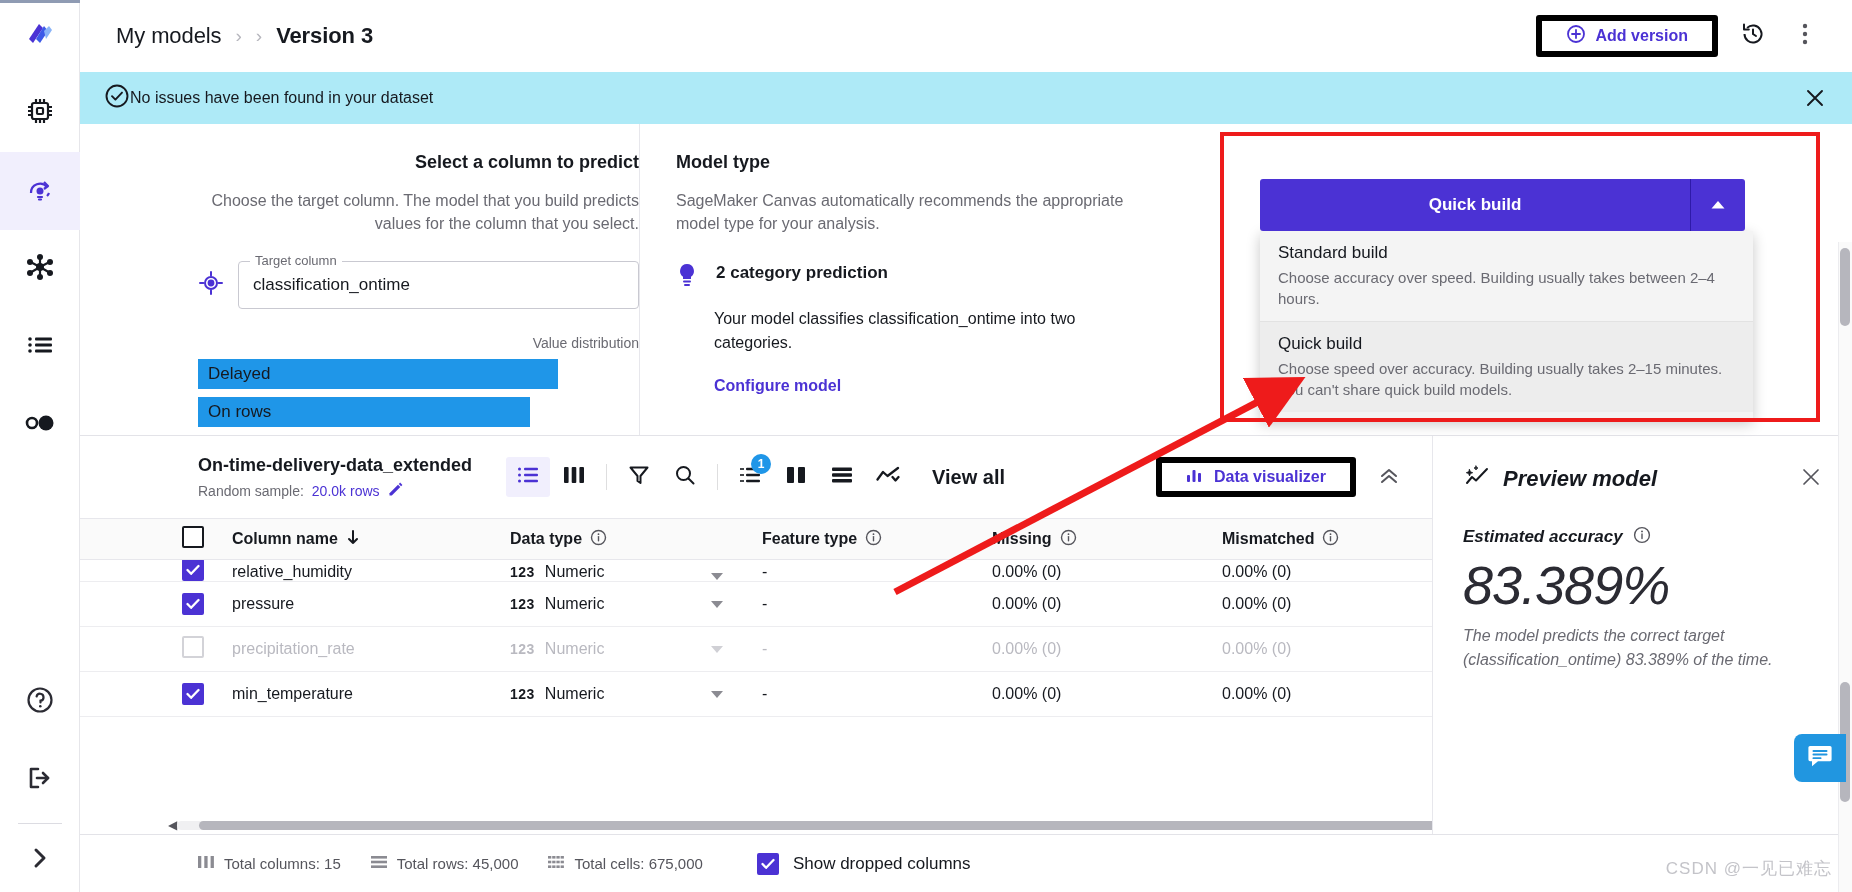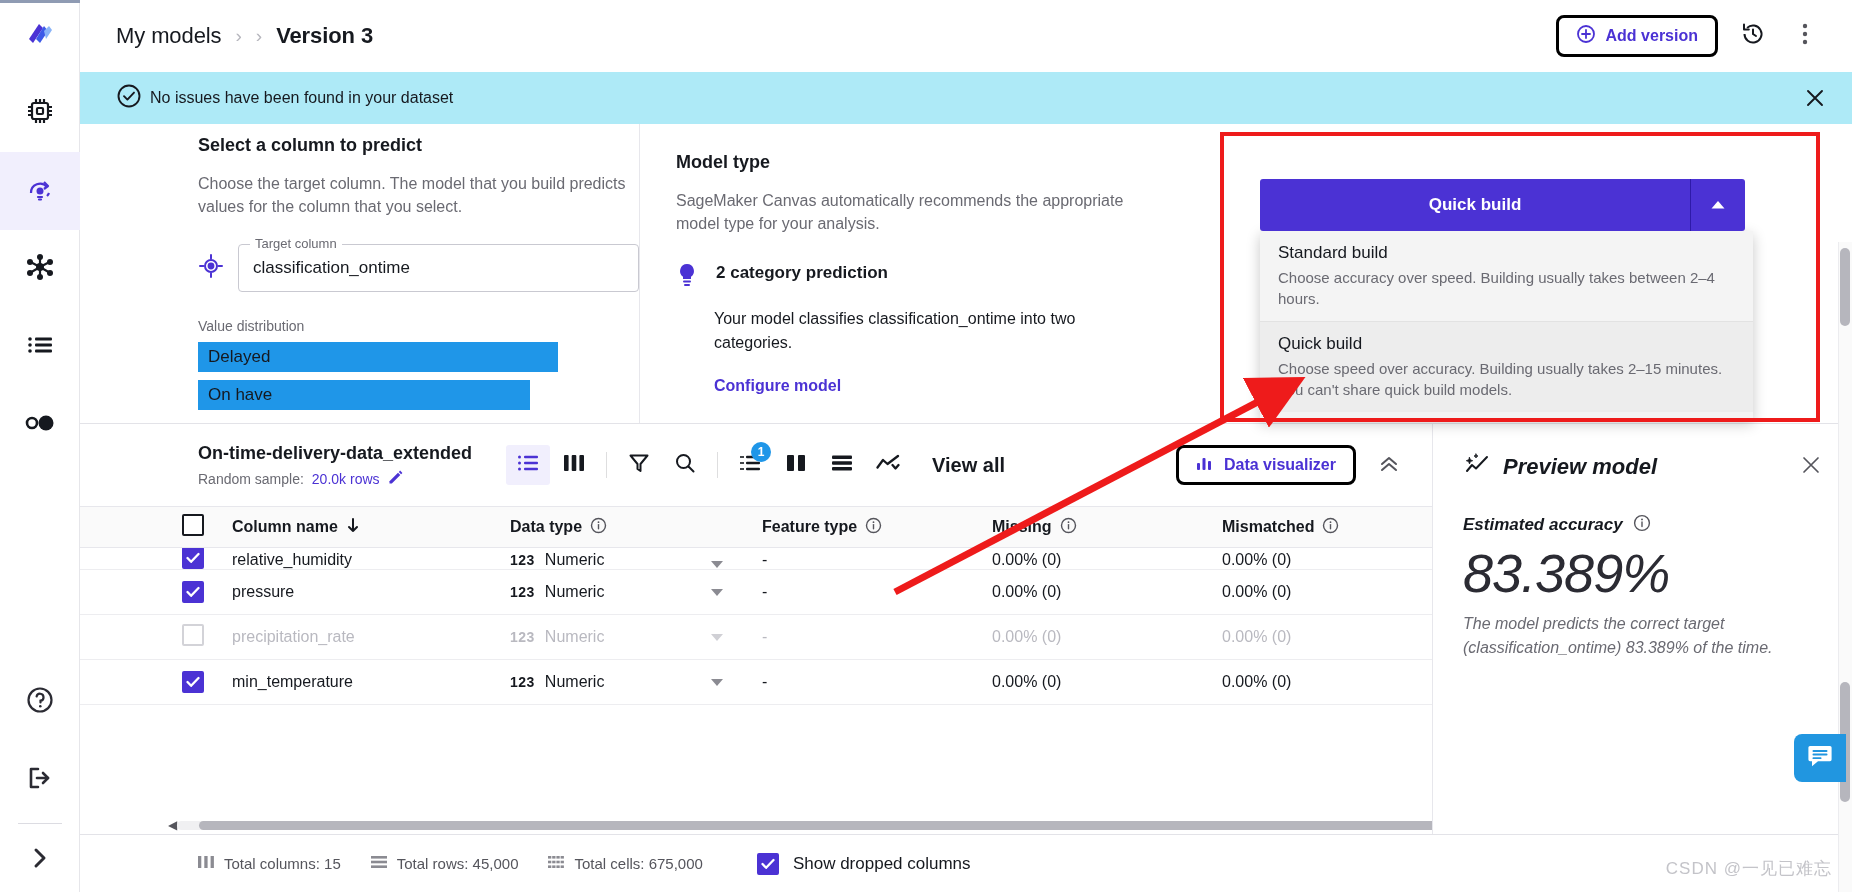--- a/index.html
+++ b/index.html
@@ -45,23 +45,23 @@
   .header-strip { position:absolute; top:0; left:0; right:0; height:3px; background:#8f9bb3; }
   .crumbs { display: flex; align-items: center; gap: 14px; }
   .crumb {
     font-size: 22px; color: #16191f; letter-spacing: -0.1px;
     cursor: pointer; white-space: nowrap;
   }
   .crumb.strong { font-weight: 700; cursor: default; }
   .crumb-sep { color: #b6b6bd; font-size: 19px; }
   .header-right { margin-left: auto; display: flex; align-items: center; gap: 18px; }
   .btn-outline {
-    height: 42px; border: 3px solid #000000; border-radius: 8px;
+    height: 42px; border: 6px solid #000000; border-radius: 3px;
     background: #fff; color: #4b32d4; font-weight: 700; font-size: 16px;
-    display: flex; align-items: center; gap: 10px; padding: 0 17px; cursor: pointer;
+    display: flex; align-items: center; gap: 10px; padding: 0 24px; cursor: pointer;
     white-space: nowrap;
   }
   .icon-btn { width: 34px; height: 34px; display:flex; align-items:center; justify-content:center; cursor:pointer; }
 
   
   .tabs {
     height: 46px; flex: 0 0 46px;
     display: flex; align-items: stretch;
     border-bottom: 1px solid #e3e3e8;
     padding-left: 50px; background: #fff;
@@ -71,35 +71,35 @@
     font-size: 16px; color: #414650; cursor: pointer; position: relative;
   }
   .tab.active { color: #4b32d4; font-weight: 700; }
   .tab.active::after {
     content: ""; position: absolute; left: 0; right: 0; bottom: -1px; height: 4px; background: #4b32d4;
   }
 
   
   .banner {
     height: 52px; flex: 0 0 52px; background: #aeeaf7;
-    display: flex; align-items: center; padding: 0 26px 0 36px;
-    gap: 8px;
+    display: flex; align-items: center; padding: 0 26px 0 24px;
+    gap: 0;
   }
   .banner-text { font-size: 16px; color: #16191f; }
   .banner-close { margin-left: auto; cursor: pointer; display:flex; }
 
   
   .content { flex: 1 1 auto; position: relative; overflow: hidden; display:flex; flex-direction:column; }
 
   .upper {
     flex: 0 0 300px; display: flex; background: #fff;
     border-bottom: 1px solid #e3e3e8;
   }
-  .panel-a { width: 560px; flex: 0 0 560px; padding-left: 118px; padding-top: 11px;
-             border-right: 1px solid #e7e7ec; }
+  .panel-a { width: 560px; flex: 0 0 560px; padding-left: 118px; padding-top: 28px;
+             border-right: 1px solid #e7e7ec; text-align: right; }
   .panel-b { width: 560px; flex: 0 0 560px; padding-left: 36px; padding-top: 28px; }
   .panel-c { flex: 1 1 auto; padding-top: 28px; position: relative; }
 
   .panel-title { font-size: 18px; font-weight: 700; color: #16191f; margin-bottom: 16px; }
   .panel-desc { font-size: 16px; color: #6a6a72; line-height: 1.45; max-width: 470px; }
 
   .target-row { display: flex; align-items: center; gap: 14px; margin-top: 26px; }
   .field {
     position: relative; width: 440px; height: 48px;
     border: 1px solid #c9c9d1; border-radius: 4px;
@@ -435,21 +435,21 @@
               <span class="field-legend">Target column</span>
               <span class="field-value">classification_ontime</span>
             </div>
           </div>
 
           <div class="vd-label">Value distribution</div>
           <div class="vd-bar" style="width:360px;">
             <span>Delayed</span>
           </div>
           <div class="vd-bar" style="width:332px;">
-            <span>On have</span>
+            <span>On rows</span>
           </div>
         </div>
 
         <div class="panel-b">
           <div class="panel-title">Model type</div>
           <div class="panel-desc">SageMaker Canvas automatically recommends the appropriate model type for your analysis.</div>
           <div class="mt-row">
             <span>
               <svg width="22" height="24" viewBox="0 0 22 24">
                 <path d="M11 1a7 7 0 0 0-4 12.7V16h8v-2.3A7 7 0 0 0 11 1z" fill="#4b32d4"></path>

